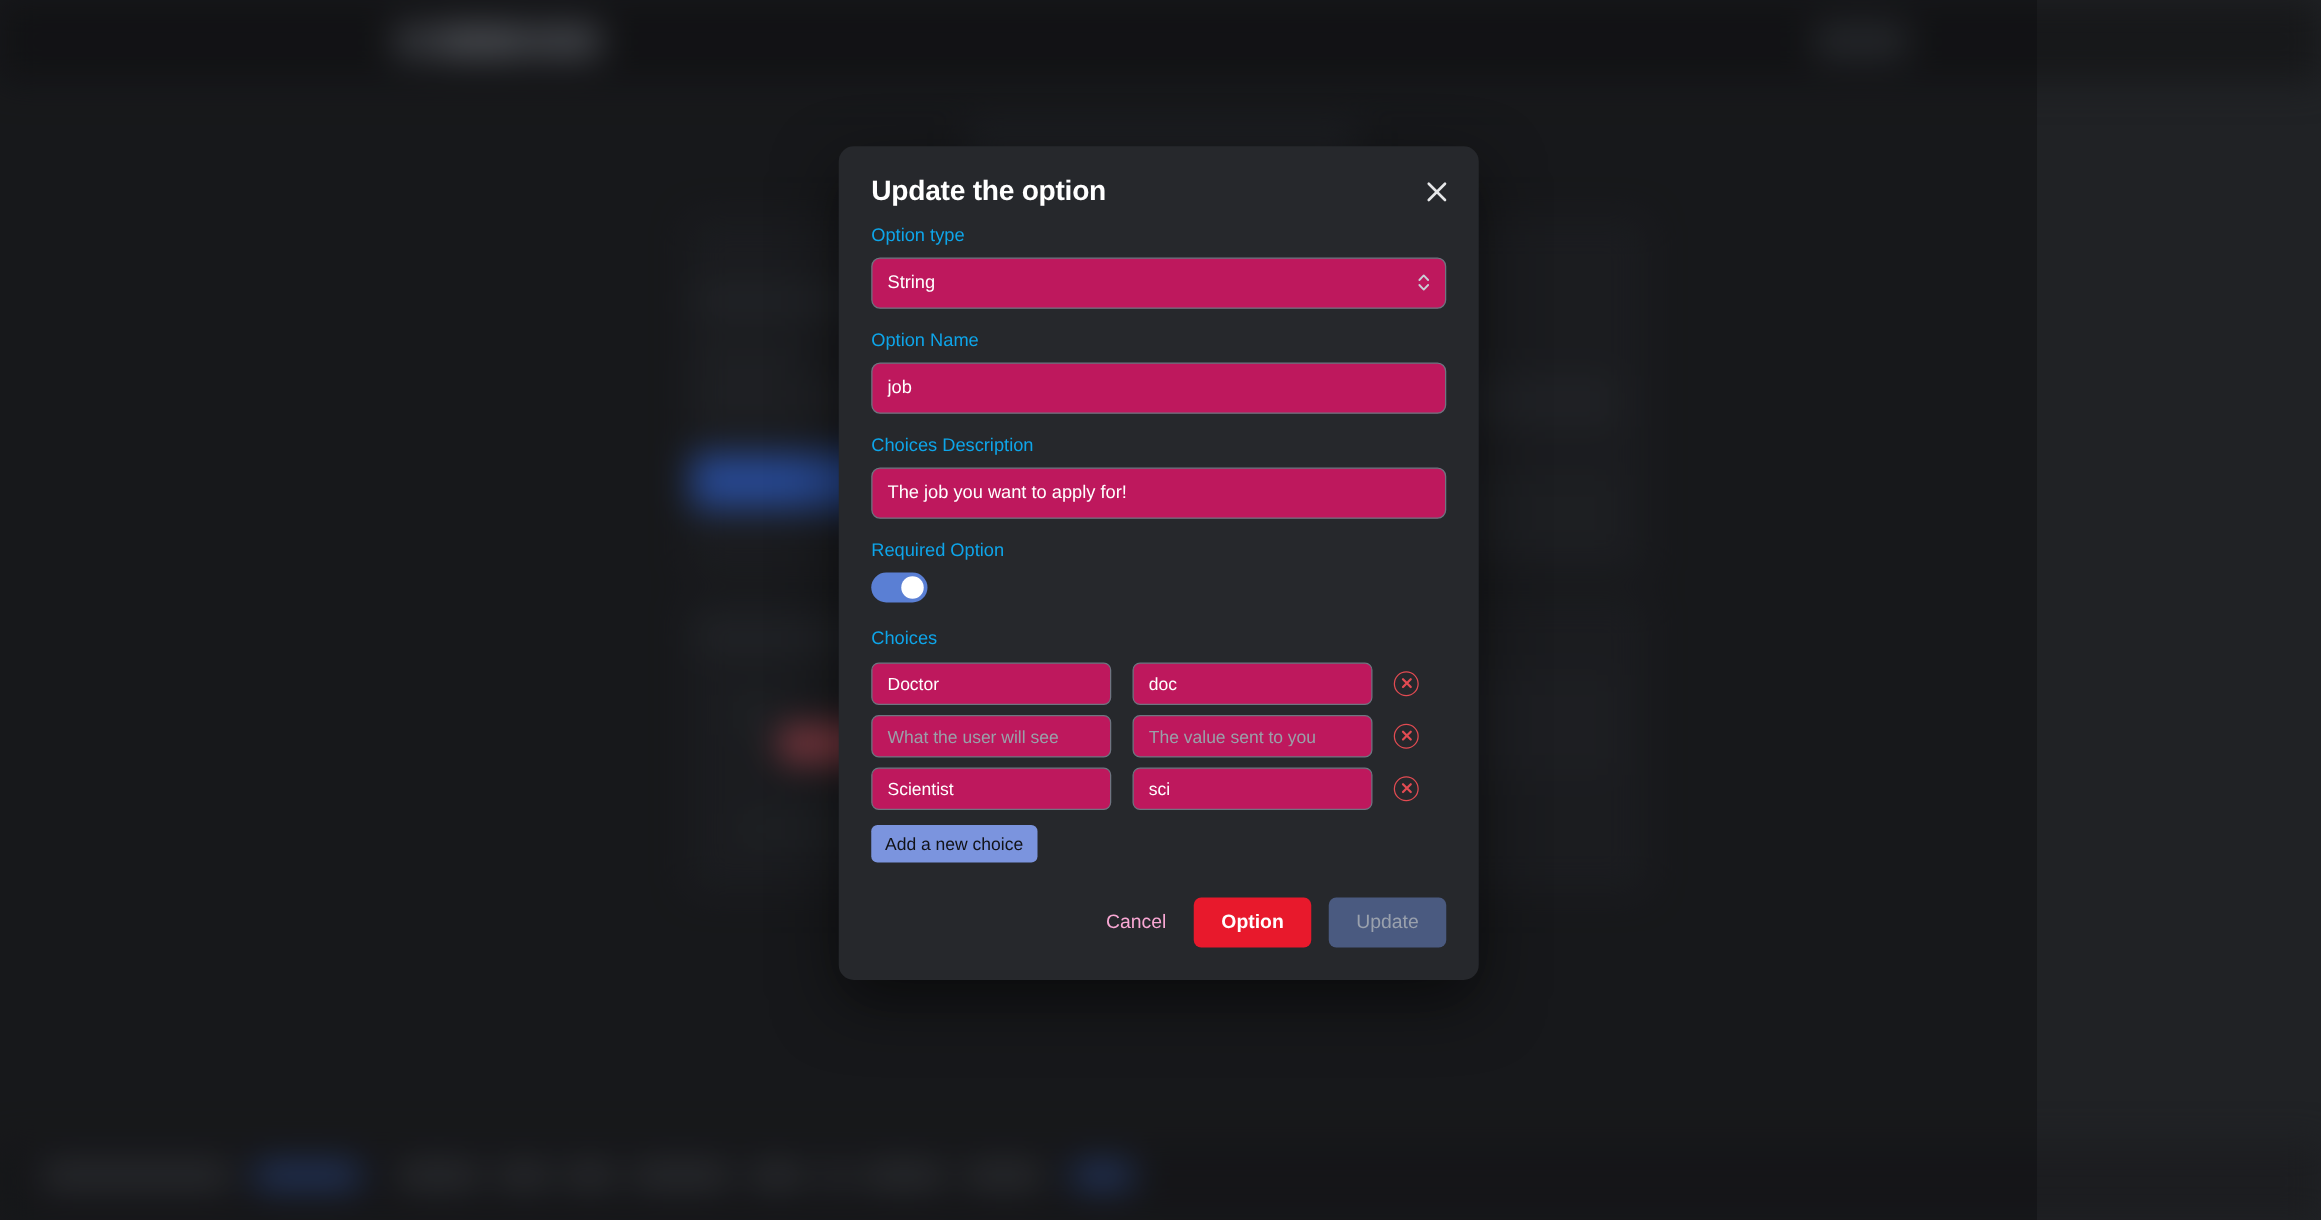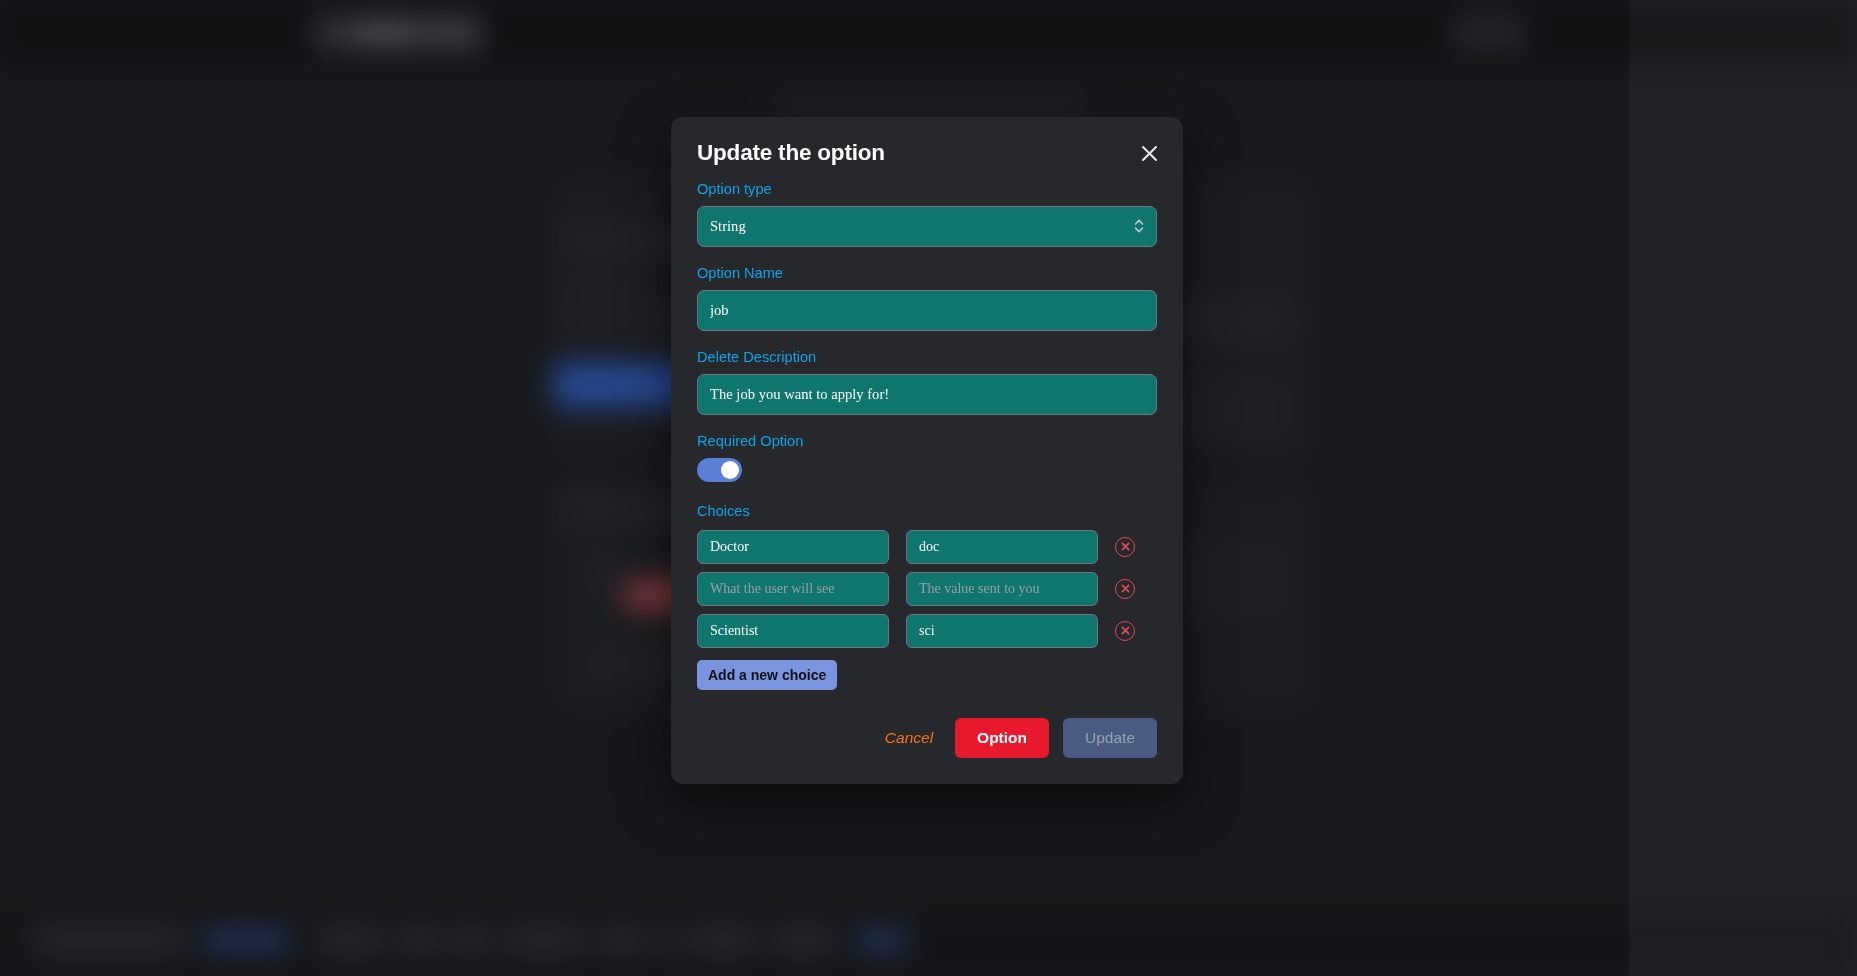--- a/index.html
+++ b/index.html
@@ -188,26 +188,26 @@
     color: #0ea5e9;
     margin: 0 0 7px 0;
     line-height: 1.3;
     font-weight: 400;
   }
   .field-block { margin-bottom: 17px; }
 
   .ctrl {
     width: 100%;
     height: 41px;
-    background: #0f766e;
+    background: #be185d;
     border: 1px solid #6f7581;
     border-radius: 7px;
     color: #ffffff;
     font-size: 14.6px;
-    font-family: Liberation Serif, serif;
+    font-family: Liberation Sans, sans-serif;
     padding: 0 12px;
     outline: none;
     display: block;
   }
   .ctrl::placeholder { color: #9aa0a9; }
 
   .select-wrap { position: relative; }
   select.ctrl {
     -webkit-appearance: none;
     -moz-appearance: none;
@@ -275,43 +275,42 @@
   }
   .remove-btn svg { display:block; }
 
   .add-choice-btn {
     margin-top: 4px;
     background: #7b94de;
     color: #111217;
     border: none;
     border-radius: 5px;
     font-size: 14px;
-    font-weight: 700;
+    font-weight: 400;
     font-family: "Liberation Sans", sans-serif;
     padding: 7px 11px;
     cursor: pointer;
     line-height: 1.2;
   }
 
   .modal-footer {
     display: flex;
     align-items: center;
     justify-content: flex-end;
     gap: 14px;
     padding: 24px 26px 26px 26px;
   }
   .btn-cancel {
     background: transparent;
     border: none;
-    color: #f97316;
+    color: #f9a8d4;
     font-size: 15.5px;
     font-family: "Liberation Sans", sans-serif;
     cursor: pointer;
     padding: 9px 8px;
-    font-style: italic;
   }
   .btn-delete {
     background: #e8192c;
     border: none;
     color: #ffffff;
     font-size: 15.5px;
     font-weight: 700;
     font-family: "Liberation Sans", sans-serif;
     border-radius: 6px;
     padding: 11px 22px;
@@ -400,21 +399,21 @@
           </span>
         </div>
       </div>
 
       <div class="field-block">
         <div class="field-label">Option Name</div>
         <input class="ctrl" type="text" value="job" style="">
       </div>
 
       <div class="field-block">
-        <div class="field-label">Delete Description</div>
+        <div class="field-label">Choices Description</div>
         <input class="ctrl" type="text" value="The job you want to apply for!" style="">
       </div>
 
       <div class="toggle-row">
         <div class="field-label">Required Option</div>
         <button class="toggle">
           <span class="knob"></span>
         </button>
       </div>
 

